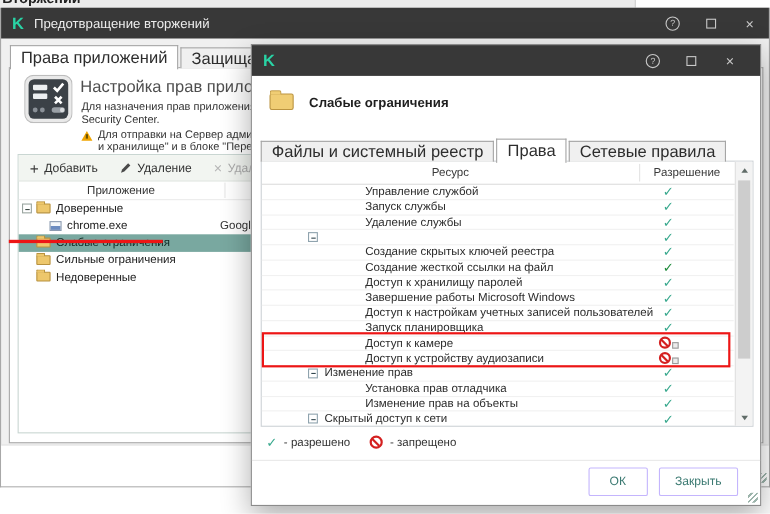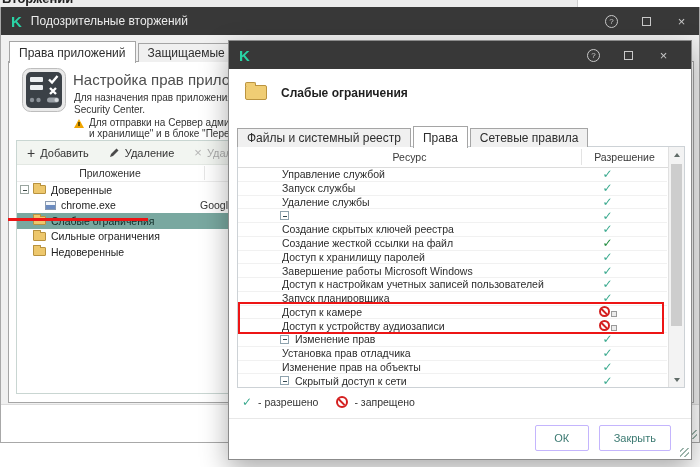--- a/index.html
+++ b/index.html
@@ -17,21 +17,21 @@
   .klogo{margin-left:10px;font-weight:700;font-size:15px;color:#29d3a5;line-height:1}
   .wtitle{margin-left:9px;font-size:12px;color:#ececec;white-space:nowrap}
   .wctrls{position:absolute;right:0;top:0;height:28px;display:flex;align-items:center}
   .wbtn{width:35px;height:28px;display:flex;align-items:center;justify-content:center;color:#c9c9c9;cursor:default}
   .help-circle{width:13px;height:13px;border:1px solid #c9c9c9;border-radius:50%;font-size:8px;display:flex;align-items:center;justify-content:center}
   .maxbox{width:9px;height:9px;border:1px solid #c9c9c9}
   .closex{font-size:13px;line-height:1}
 
   
   .tabs{position:absolute;display:flex;align-items:flex-end}
-  .tab{height:19px;padding:0 9px;display:flex;align-items:center;background:#f0f0f0;border:1px solid #a5a5a5;border-bottom:none;margin-right:2px;color:#2d2d2d;font-size:12px;white-space:nowrap}
+  .tab{height:19px;padding:0 9px;display:flex;align-items:center;background:#f0f0f0;border:1px solid #a5a5a5;border-bottom:none;margin-right:2px;color:#2d2d2d;font-size:15px;white-space:nowrap}
   .tab.active{height:22px;background:#fff;margin-bottom:-1px;z-index:3;position:relative}
   .main-tabs{left:8px;top:32px;height:23px;z-index:2}
 
   .mpanel{position:absolute;left:7px;top:54px;width:686px;height:342px;background:#fff;border:1px solid #a5a5a5;z-index:1}
 
   .appicon48{position:absolute;left:13px;top:6px;width:44px;height:44px}
   .mw-heading{position:absolute;left:64px;top:9px;font-size:15px;color:#4e4e4e;white-space:nowrap}
   .mw-desc{position:absolute;left:65px;top:30px;font-size:10px;color:#333;line-height:11.5px;white-space:nowrap}
   .mw-warn{position:absolute;left:65px;top:55px;display:flex;gap:5px;font-size:10px;color:#333;line-height:11px;white-space:nowrap}
   .warn-tri{width:0;height:0;border-left:5px solid transparent;border-right:5px solid transparent;border-bottom:9px solid #f0a500;position:relative;margin-top:2px;flex:0 0 auto}
@@ -76,21 +76,21 @@
   .dthead{height:21px;position:relative;border-bottom:1px solid #dcdcdc;font-size:10.5px;color:#3a3a3a;flex:0 0 auto}
   .dthead .h1{position:absolute;left:0;width:343px;text-align:center;top:4px}
   .dthead .h2{position:absolute;left:343px;width:87px;text-align:center;top:4px}
   .dthead .hsep{position:absolute;left:343px;top:2px;bottom:2px;width:1px;background:#e3e3e3}
   .dtbody{flex:1;display:flex;flex-direction:column;padding-right:17px}
   .trow{flex:1;display:flex;align-items:center;position:relative;border-bottom:1px solid #f1f1f1;font-size:10.5px;color:#2d2d2d}
   .dtbody .trow:last-child{border-bottom:none}
   .trow .expander{display:none;width:9px;height:9px;border:1px solid #8fa3ae;background:#fff;margin-left:42px;position:relative;flex:0 0 auto}
   .trow .expander::after{content:"";position:absolute;left:1.5px;top:3.5px;width:4px;height:1px;background:#32474f}
   .trow.group .expander{display:inline-block}
-  .trow .rlabel{margin-left:44px;white-space:nowrap}
+  .trow .rlabel{margin-left:94px;white-space:nowrap}
   .trow.group .rlabel{margin-left:6px}
   .rstatus{position:absolute;left:326px;width:87px;display:flex;justify-content:center;align-items:center}
   .check{color:#3aa98e;font-size:12px;font-weight:600;line-height:1}
   .check.strong{color:#1f8b3c;font-weight:800}
   .denywrap{display:inline-flex;align-items:flex-end}
   .deny{display:inline-block;width:11px;height:11px;border:2px solid #d42020;border-radius:50%;position:relative;flex:0 0 auto}
   .deny::after{content:"";position:absolute;left:-1px;top:2.6px;width:9px;height:1.8px;background:#d42020;transform:rotate(45deg)}
   .minibox{display:inline-block;width:6px;height:6px;border:1px solid #9a9a9a;background:#ececec;margin-left:1px;margin-bottom:0}
 
   .scrollbar{position:absolute;right:0;top:0;bottom:0;width:16px;background:#f3f3f3;border-left:1px solid #e0e0e0}
@@ -117,21 +117,21 @@
 
 <div class="stage">
 
   <div class="top-strip">
     <span>Вторжений</span>
   </div>
 
   <div class="main-window">
     <div class="titlebar">
       <span class="klogo">K</span>
-      <span class="wtitle">Подозрительные вторжений</span>
+      <span class="wtitle">Предотвращение вторжений</span>
       <div class="wctrls">
         <div class="wbtn">
             <span class="help-circle">?</span>
           </div>
         <div class="wbtn">
             <span class="maxbox"></span>
           </div>
         <div class="wbtn">
             <span class="closex">×</span>
           </div>

